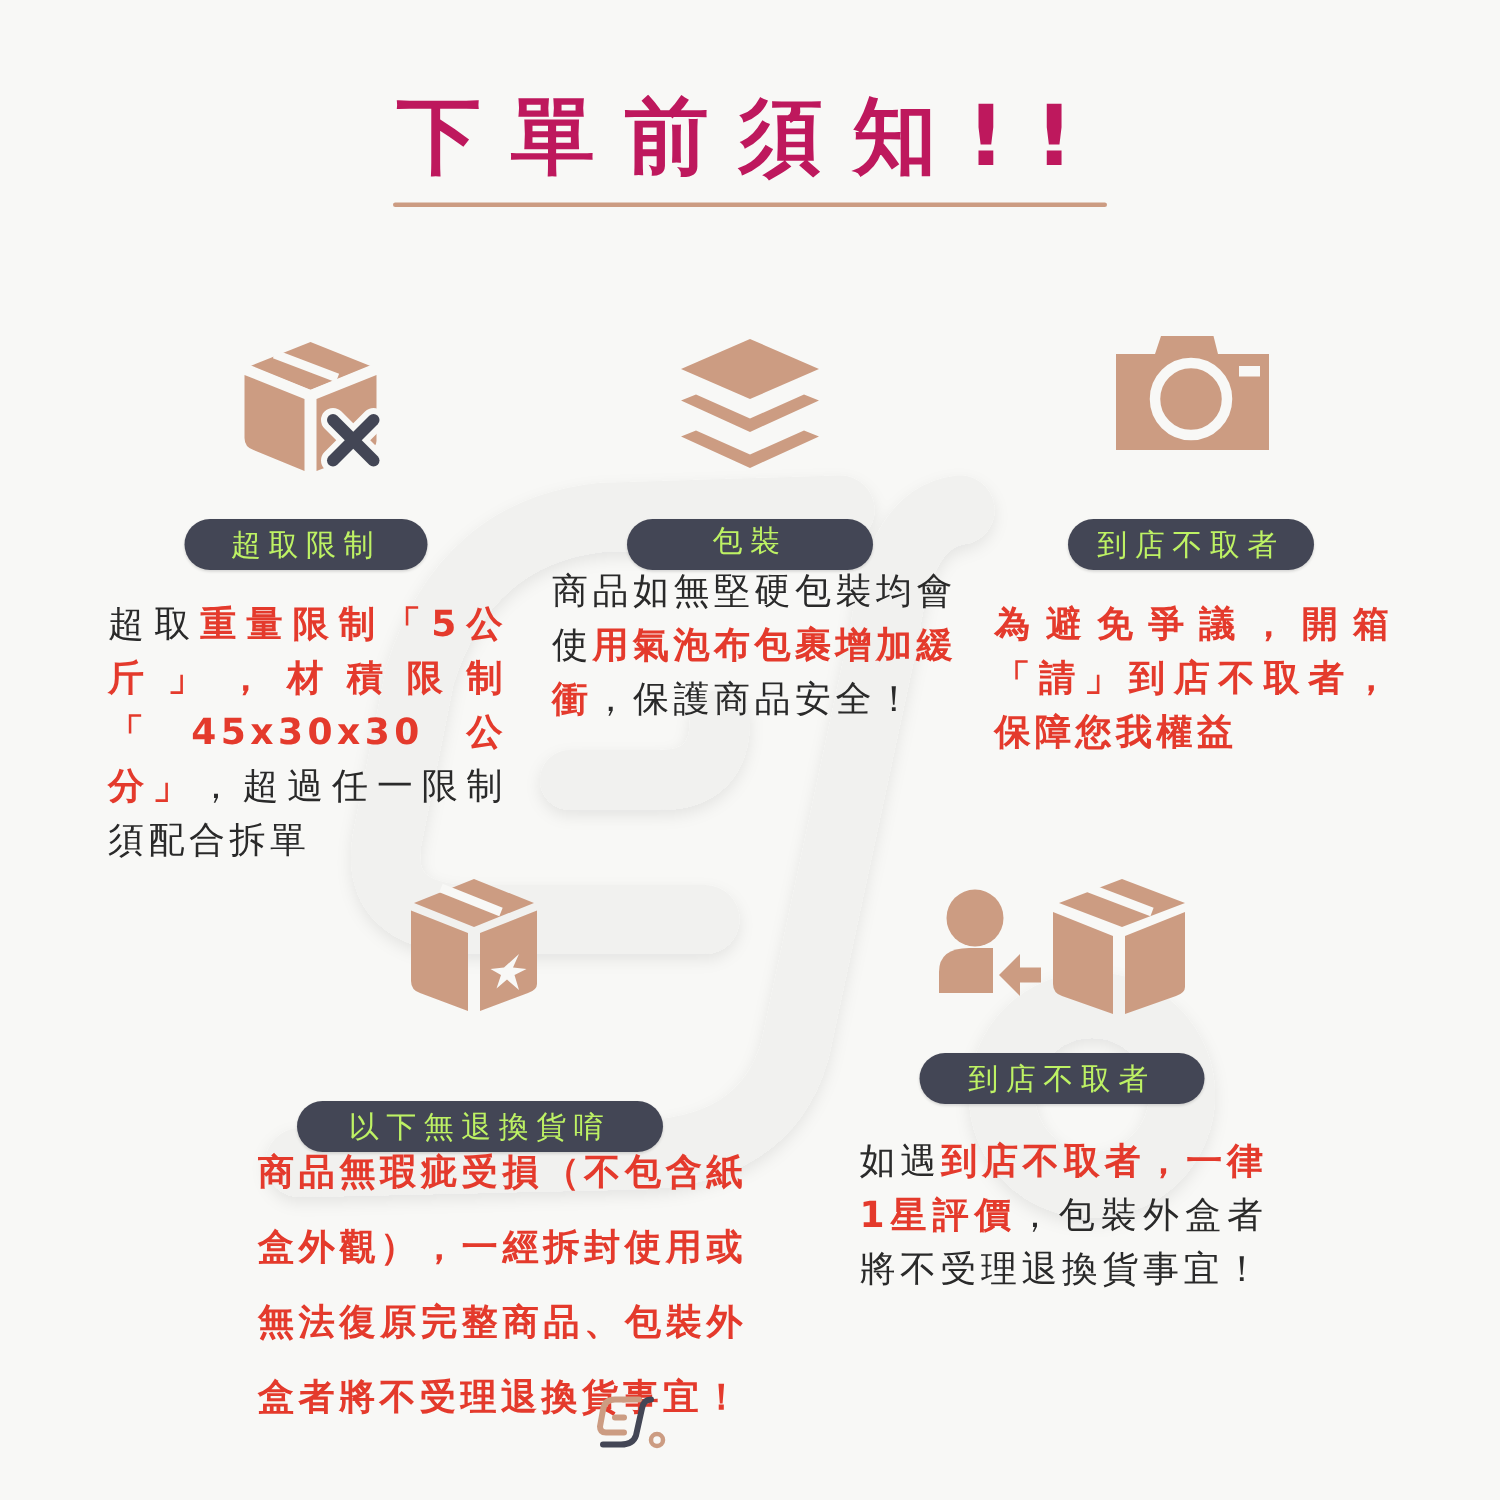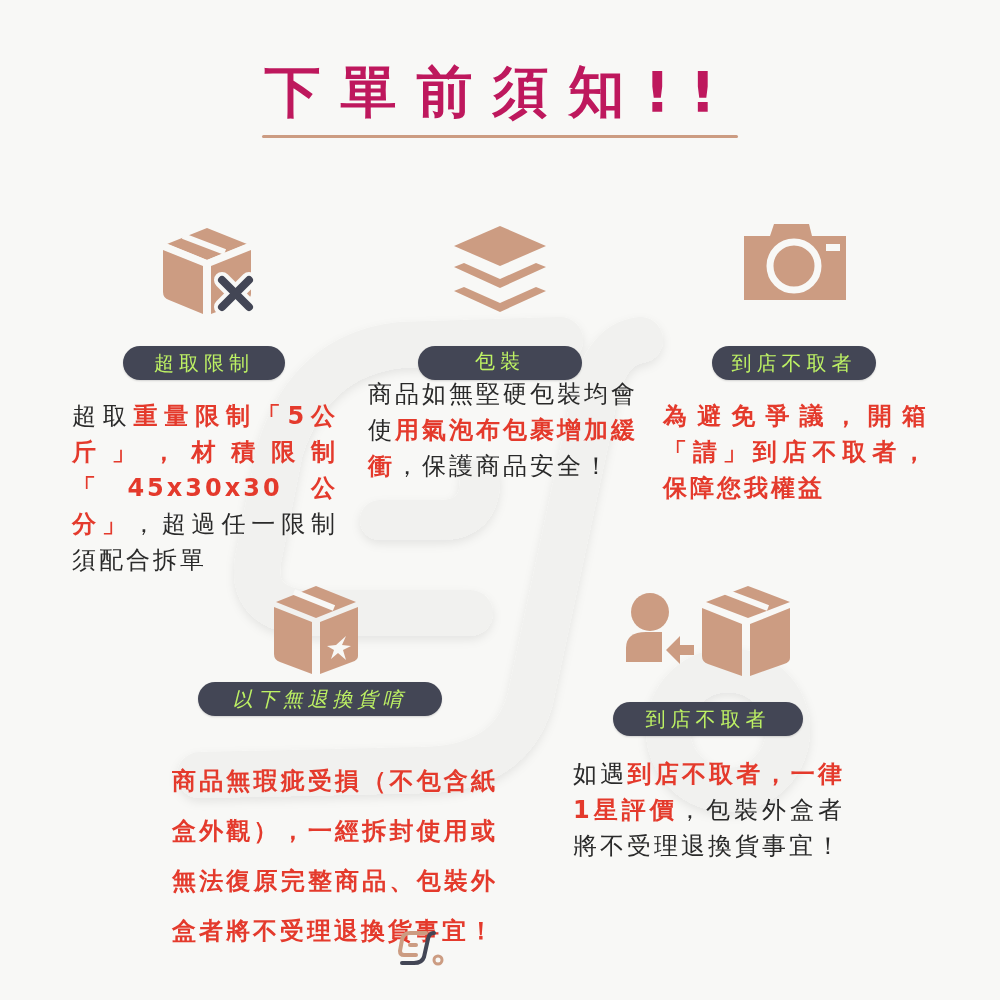--- a/index.html
+++ b/index.html
@@ -82,21 +82,21 @@
   <path d="M44 68 L58 54 L58 63 L72 63 L72 73 L58 73 L58 82 Z" fill="#cc9c82"></path>
   <path d="M126 4 L168 20 L126 36 L84 20 Z" fill="#cc9c82"></path>
   <path d="M80 26 L120 42 L120 94 L86 82 Q80 80 80 74 Z" fill="#cc9c82"></path>
   <path d="M128 42 L168 26 L168 76 Q168 80 162 82 L128 94 Z" fill="#cc9c82"></path>
   <path d="M104 10 L146 26" stroke="#f8f8f6" stroke-width="6"></path>
 </svg>
 
 <div class="pill" style="left:123px;top:346px;width:162px;">超取限制</div>
 <div class="pill" style="left:418px;top:346px;width:164px;font-family:Liberation Mono, monospace;">包裝</div>
 <div class="pill" style="left:712px;top:346px;width:164px;">到店不取者</div>
-<div class="pill" style="left:198px;top:682px;width:244px;font-style:italic;">以下無退換貨唷</div>
+<div class="pill" style="left:198px;top:734px;width:244px;">以下無退換貨唷</div>
 <div class="pill" style="left:613px;top:702px;width:190px;">到店不取者</div>
 
 <div class="para justify" style="left:72px;top:398px;width:266px;">
   <span class="blk">超取</span><span class="red">重量限制「5公斤」，材積限制「45x30x30公分」</span><span class="blk">，超過任一限制須配合拆單</span>
 </div>
 
 <div class="para" style="left:368px;top:376px;width:272px;">
   <span class="blk">商品如無堅硬包裝均會使</span><span class="red">用氣泡布包裹增加緩衝</span><span class="blk">，保護商品安全！</span>
 </div>
 

